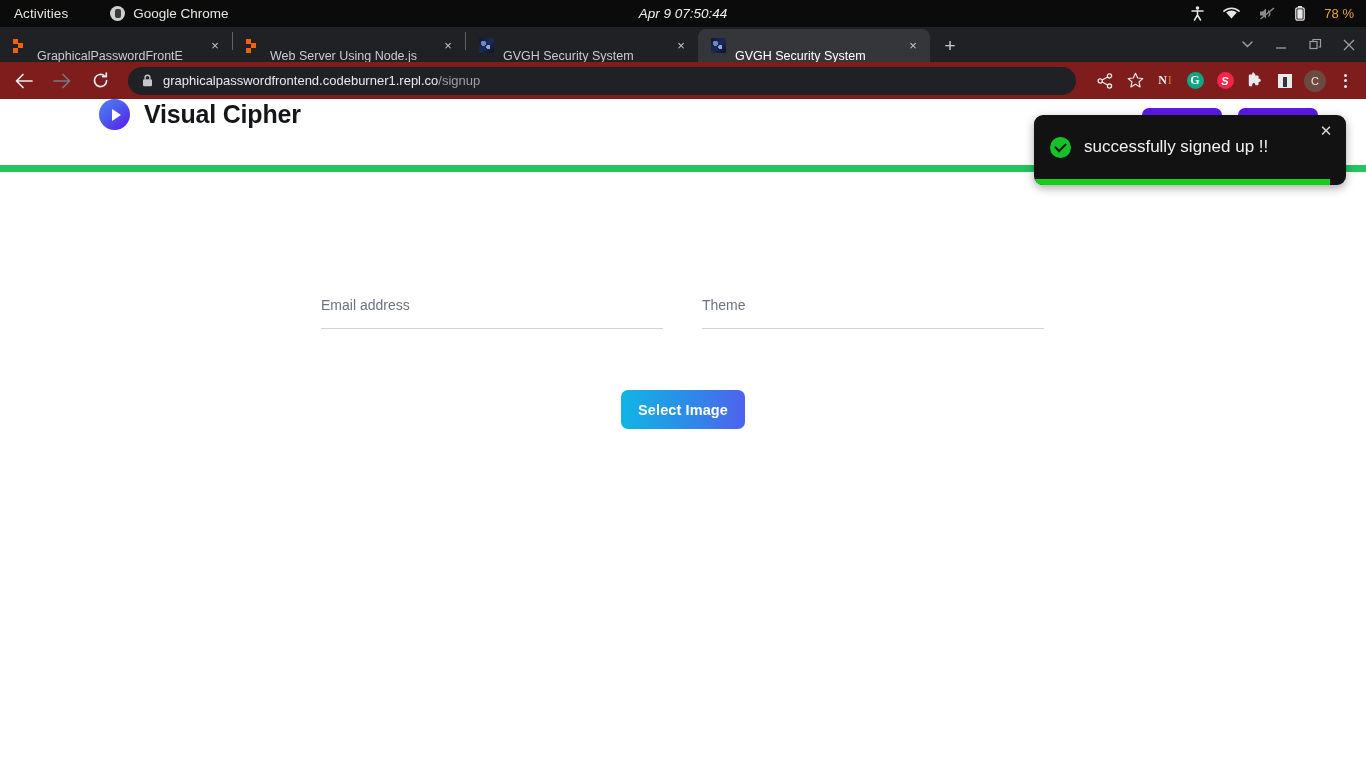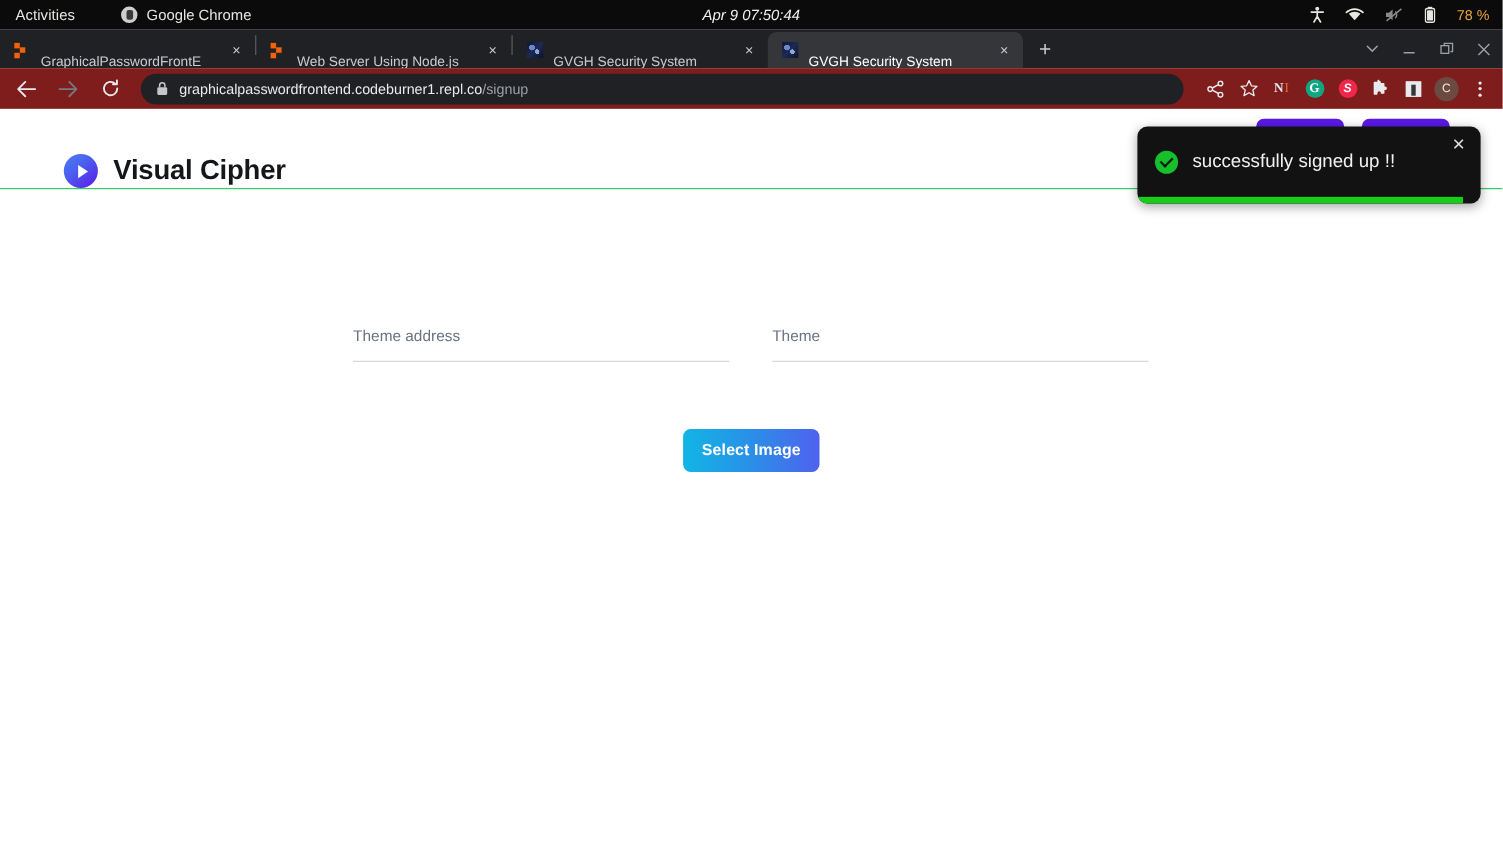--- a/index.html
+++ b/index.html
@@ -175,22 +175,22 @@
   .kebab span { width: 3px; height: 3px; border-radius: 50%; background: #e8eaed; display: block; }
 
   
   .page {
     position: absolute; top: 99px; left: 0;
     width: 1366px; height: 669px;
     background: #ffffff; overflow: hidden;
   }
   .site-header {
     position: relative; height: 73px;
-    border-bottom: 1px solid #22c55e;
-    display: flex; align-items: flex-end;
+    border-bottom: 7px solid #22c55e;
+    display: flex; align-items: flex-start; padding-left: 41px;
   }
   .brand { display: flex; align-items: center; gap: 14px; margin-left: 58px; }
   .brand-logo {
     width: 31px; height: 31px; border-radius: 50%;
     background: linear-gradient(140deg, #4f7df3 0%, #4a63ef 38%, #5b18e8 100%);
     display: flex; align-items: center; justify-content: center;
   }
   .brand-logo .play {
     width: 0; height: 0; margin-left: 3px;
     border-left: 9px solid #ffffff;
@@ -465,21 +465,21 @@
       <span class="brand-name">Visual Cipher</span>
     </div>
     <div class="header-actions">
       <div class="hdr-btn"></div>
       <div class="hdr-btn"></div>
     </div>
   </div>
 
   <div class="form-row">
     <div class="field">
-      <div class="flabel">Theme address</div>
+      <div class="flabel">Email address</div>
       <div class="fline"></div>
     </div>
     <div class="field">
       <div class="flabel">Theme</div>
       <div class="fline"></div>
     </div>
   </div>
 
   <div class="select-image-btn">Select Image</div>
 

